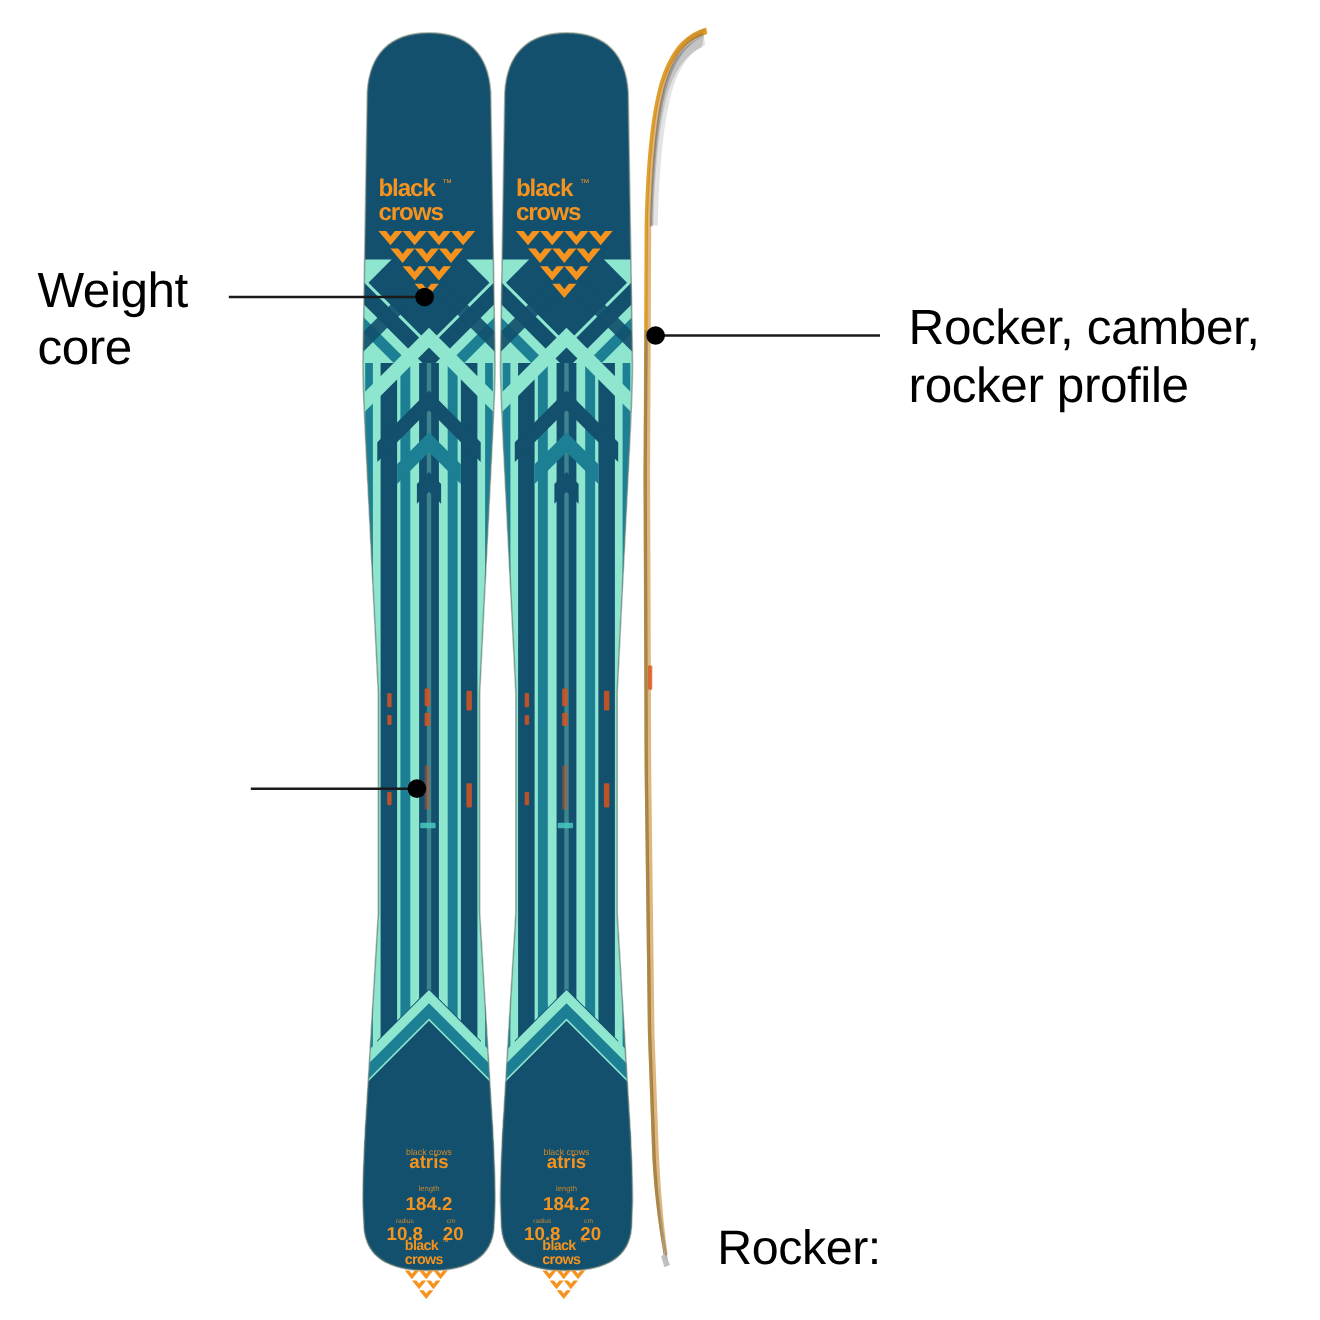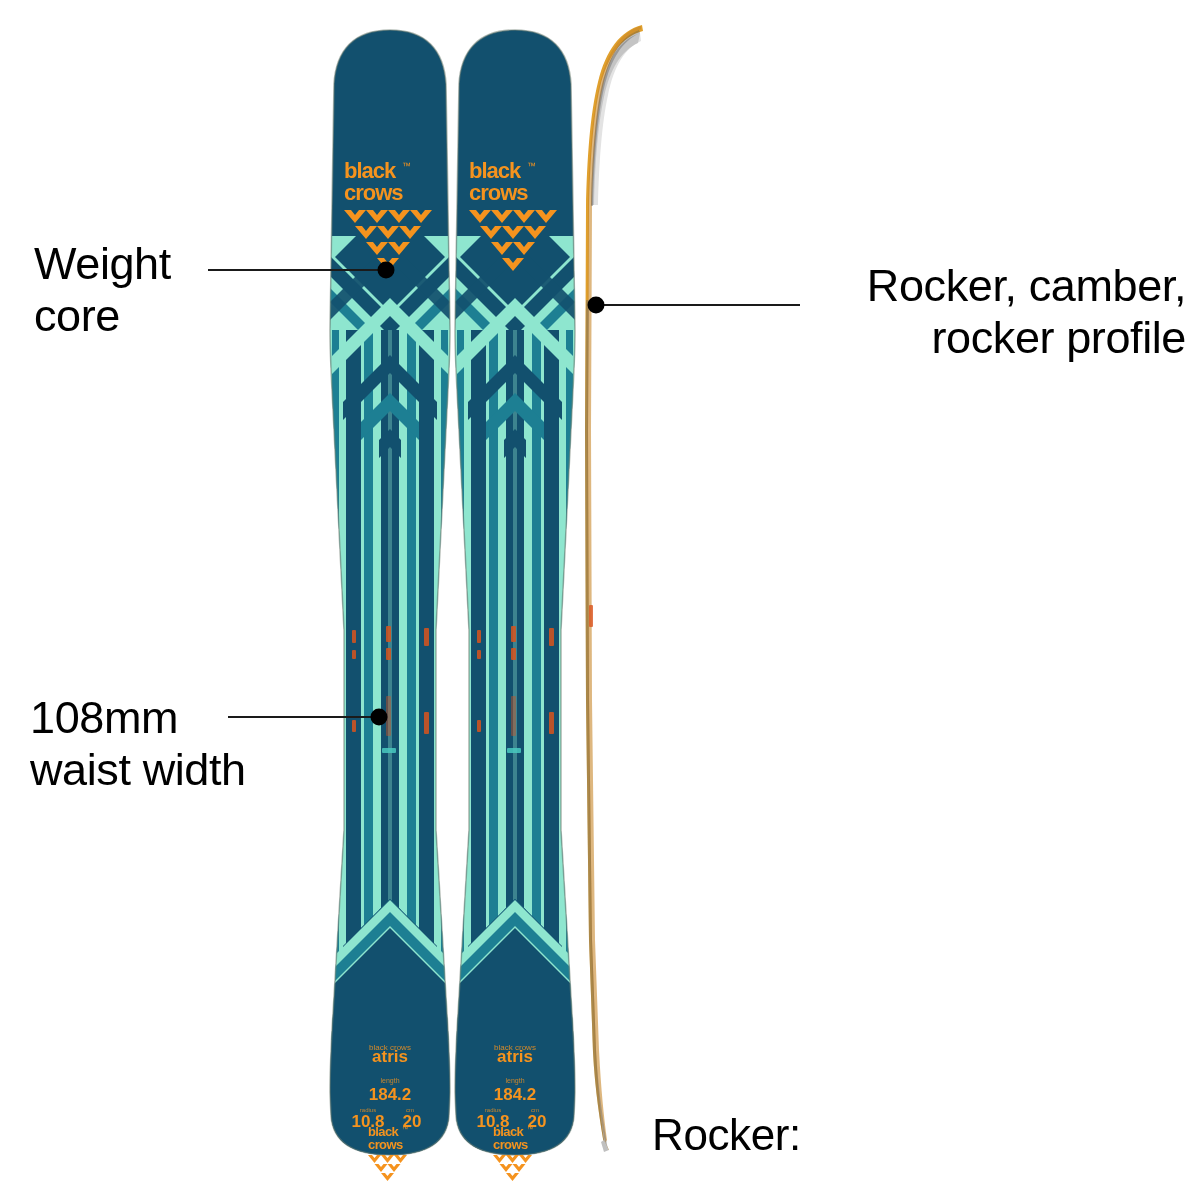--- a/index.html
+++ b/index.html
@@ -43,23 +43,22 @@
     top: 238px;
     width: 330px;
   }
   #callout-waist {
     left: 30px;
     top: 692px;
     width: 340px;
   }
   #callout-rocker {
     left: 826px;
-    top: 260px;
+    top: 272px;
     width: 360px;
-    text-align: right;
   }
   #callout-weight {
     left: 652px;
     top: 1056px;
     width: 540px;
     font-size: 44px;
     line-height: 1.2;
   }
 </style>
 </head>
@@ -347,22 +346,20 @@
 
     <g>
       <line x1="597" y1="305" x2="800" y2="305" stroke="#1a1a1a" stroke-width="2.2"></line>
       <circle cx="596" cy="305" r="8.5" fill="#000000"></circle>
     </g>
   </svg>
 
   <div class="callout callout-left" id="callout-poplar">Weight
 core</div>
 
-  <div class="callout callout-left" id="callout-waist">108mm
-waist width</div>
 
   <div class="callout callout-left" id="callout-rocker">Rocker, camber,
 rocker profile</div>
 
   <div class="callout callout-left" id="callout-weight">
     <div>Rocker:</div>
     
   </div>
 
 </div>

